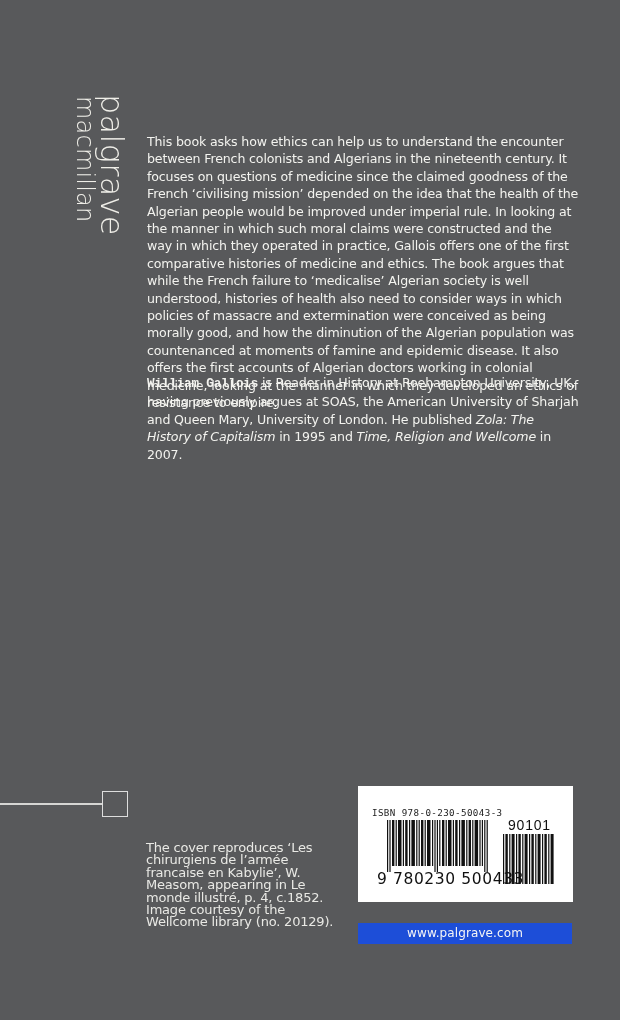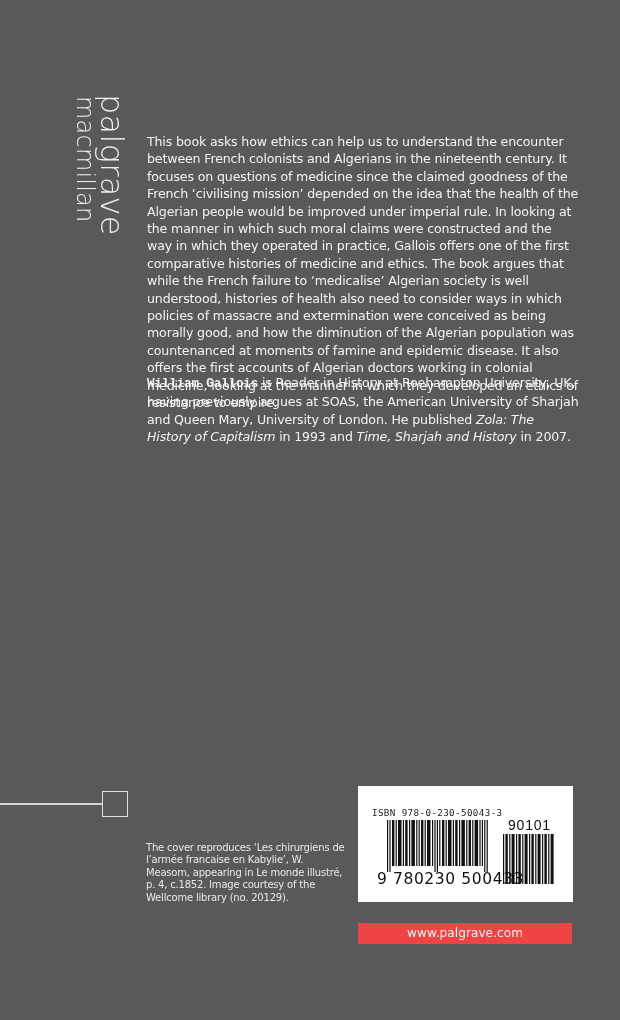--- a/index.html
+++ b/index.html
@@ -87,21 +87,21 @@
       width: 26px;
       height: 26px;
       border: 1.5px solid #dedede;
       box-sizing: border-box;
     }
     .credit {
       position: absolute;
       left: 146px;
       top: 842px;
       width: 200px;
-      font-size: 10px;
+      font-size: 13px;
       line-height: 12.4px;
       color: #e9e9e5;
       letter-spacing: -0.2px;
     }
     .barcode-box {
       position: absolute;
       left: 358px;
       top: 786px;
       width: 215px;
       height: 116px;
@@ -148,42 +148,42 @@
       font-size: 14px;
       color: #111;
       letter-spacing: 0.8px;
     }
     .url-bar {
       position: absolute;
       left: 358px;
       top: 923px;
       width: 214px;
       height: 21px;
-      background: #ef4444;
+      background: #1d4ed8;
       color: #f6f6f6;
       font-size: 12px;
       line-height: 21px;
       text-align: center;
       letter-spacing: 0.1px;
     }
   </style>
 </head>
 <body>
 
 <div class="brand">
   <div class="brand-word brand-palgrave">palgrave</div>
   <div class="brand-word brand-macmillan">macmillan</div>
 </div>
 
 <div class="blurb">
   <p>This book asks how ethics can help us to understand the encounter between French colonists and Algerians in the nineteenth century. It focuses on questions of medicine since the claimed goodness of the French ‘civilising mission’ depended on the idea that the health of the Algerian people would be improved under imperial rule. In looking at the manner in which such moral claims were constructed and the way in which they operated in practice, Gallois offers one of the first comparative histories of medicine and ethics. The book argues that while the French failure to ‘medicalise’ Algerian society is well understood, histories of health also need to consider ways in which policies of massacre and extermination were conceived as being morally good, and how the diminution of the Algerian population was countenanced at moments of famine and epidemic disease. It also offers the first accounts of Algerian doctors working in colonial medicine, looking at the manner in which they developed an ethics of resistance to empire.</p>
 </div>
 
 <div class="bio">
-  <b>William Gallois</b><span> is Reader in History at Roehampton University, UK, having previously argues at SOAS, the American University of Sharjah and Queen Mary, University of London. He published </span><i>Zola: The History of Capitalism</i><span> in 1993 and </span><i>Time, Sharjah and History</i><span> in 2007.</span>
+  <b>William Gallois</b><span> is Reader in History at Roehampton University, UK, having previously argues at SOAS, the American University of Sharjah and Queen Mary, University of London. He published </span><i>Zola: The History of Capitalism</i><span> in 1995 and </span><i>Time, Religion and Wellcome</i><span> in 2007.</span>
 </div>
 
 <div class="rule-line"></div>
 <div class="rule-box"></div>
 
 <div class="credit">The cover reproduces ‘Les chirurgiens de l’armée francaise en Kabylie’, W. Measom, appearing in Le monde illustré, p. 4, c.1852. Image courtesy of the Wellcome library (no. 20129).</div>
 
 <div class="barcode-box">
   <div class="isbn-label">ISBN 978-0-230-50043-3</div>
   <div class="bars-main">

